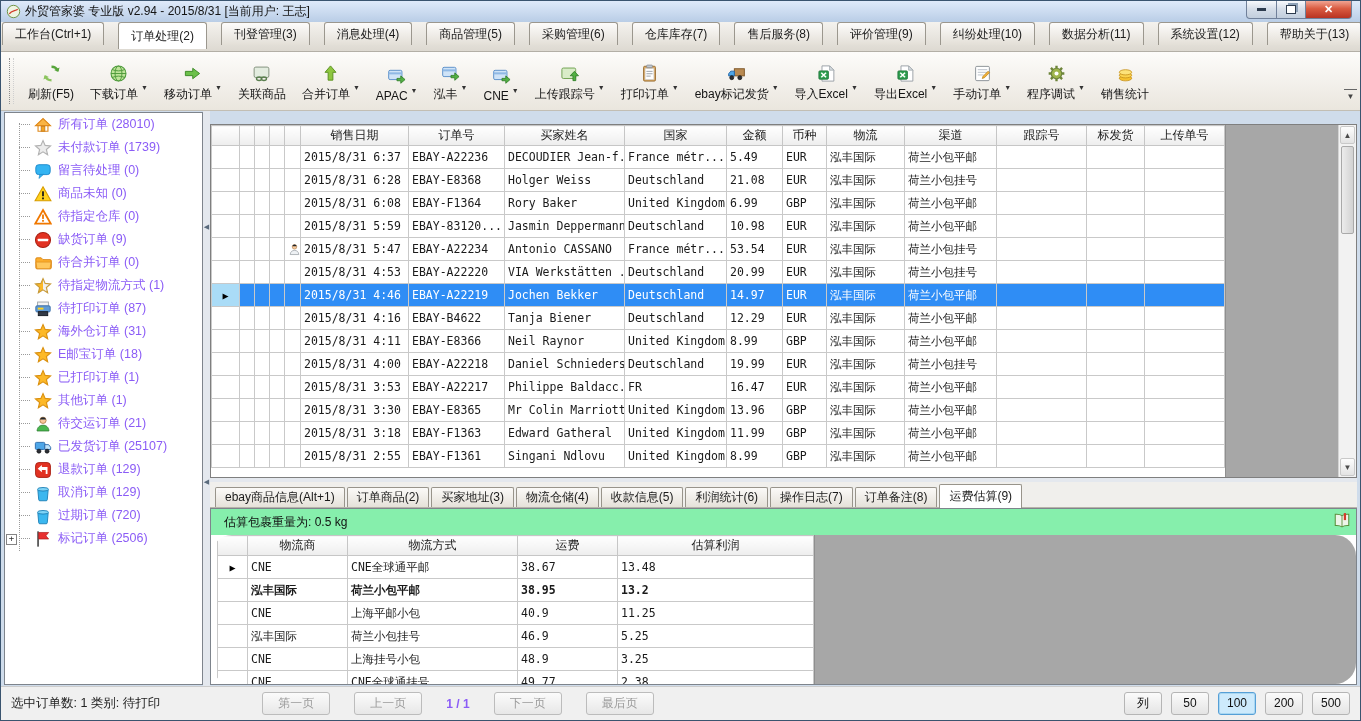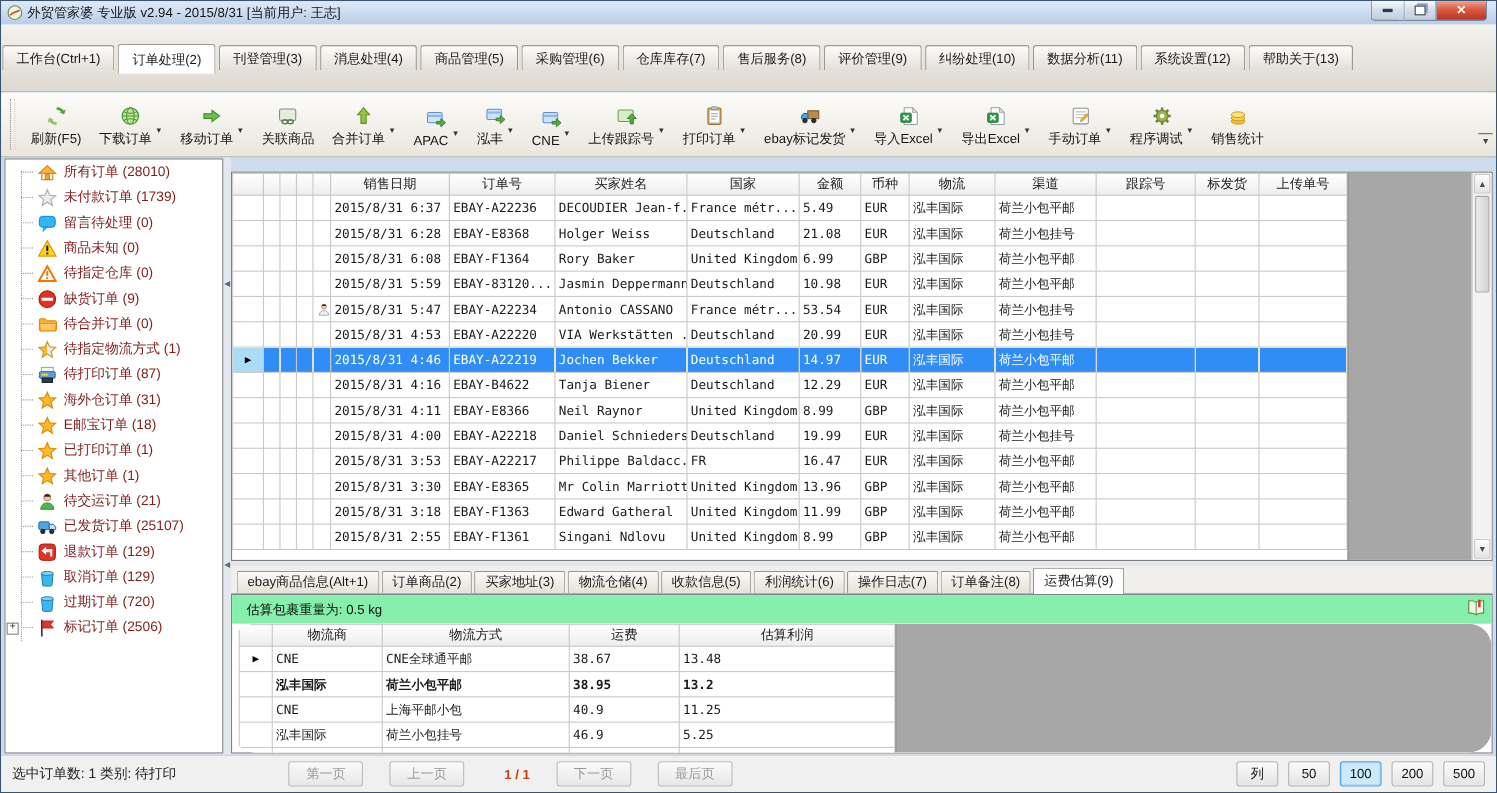--- a/index.html
+++ b/index.html
@@ -13,21 +13,21 @@
   .wincontrols{position:absolute;right:8px;top:0;display:flex;}
   .wbtn{height:17px;border:1px solid #70809a;border-top:none;display:flex;align-items:center;justify-content:center;
     background:linear-gradient(#f7f9fc,#d6dee9 45%,#c2cedd);}
   .wbtn.min{width:29px;border-radius:0 0 0 4px;}
   .wbtn.res{width:28px;border-left:none;}
   .wbtn.close{width:45px;border-left:none;border-radius:0 0 4px 0;background:linear-gradient(#f0a492,#d95b41 45%,#b83322);color:#fff;font-weight:bold;font-size:11px;}
   .minbar{width:9px;height:3px;background:#2d3b4e;}
   .resbox{width:8px;height:7px;border:1px solid #2d3b4e;background:#fff;box-shadow:2px -2px 0 -0px #8fa2b8;}
   
   .menubar{height:29px;flex:none;background:linear-gradient(#f4f2ee,#ddd9d1);border-bottom:1px solid #b3afa6;
-    display:flex;align-items:center;padding:16px 1px;gap:3px;}
+    display:flex;align-items:flex-start;padding:0 1px;gap:14px;}
   .tab{height:22px;line-height:22px;padding:0 12px;border:1px solid #9b978e;border-bottom:none;border-radius:3px 3px 0 0;
     background:linear-gradient(#fdfcfb,#e3dfd7);white-space:nowrap;}
   .tab.active{background:#fff;height:26px;line-height:26px;position:relative;z-index:2;margin-bottom:-1px;}
   
   .toolbar{height:58px;flex:none;background:linear-gradient(#fdfcfa,#eae6de);border-bottom:1px solid #c2beb4;
     display:flex;align-items:center;padding-left:8px;position:relative;}
   .grip{width:3px;height:46px;border-left:1px dotted #8f8f8f;border-right:1px dotted #cfcfcf;margin-right:6px;flex:none;}
   .tbtn{display:flex;flex-direction:column;align-items:center;justify-content:center;padding:2px 8px 1px;white-space:nowrap;}
   .tbtn .ticon{height:25px;display:flex;align-items:center;}
   .tbtn .ticon svg{width:19px;height:19px;}
@@ -36,21 +36,21 @@
   .tb-overflow{position:absolute;right:3px;bottom:6px;width:13px;height:14px;display:flex;align-items:center;justify-content:center;
     font-size:8px;color:#444;border-top:1px solid #666;line-height:8px;}
   
   .content{flex:1;display:flex;min-height:0;background:#cfdceb;}
   .sidebar{width:197px;flex:none;background:#fff;border:1px solid #7e848c;margin:1px 0 1px 3px;position:relative;overflow:hidden;}
   .tree-vline{position:absolute;left:14px;top:10px;height:428px;border-left:1px dotted #9a9a9a;}
   .side-item{height:23px;display:flex;align-items:center;position:relative;padding-left:29px;white-space:nowrap;}
   .side-item::before{content:"";position:absolute;left:14px;top:11px;width:11px;border-top:1px dotted #9a9a9a;}
   .side-item .icon{width:18px;height:18px;margin-right:6px;flex:none;}
   .side-item .icon svg{width:18px;height:18px;}
-  .side-label{color:#7f1d1d;font-size:12.5px;}
+  .side-label{color:#8b5cf6;font-size:12.5px;}
   .expander{position:absolute;left:1px;top:7px;width:9px;height:9px;border:1px solid #848484;background:#fff;
     font-size:9px;line-height:7px;text-align:center;color:#333;font-family:"DejaVu Sans Mono",monospace;}
   .vsplitter{width:7px;flex:none;background:#e4e8ee;display:flex;flex-direction:column;align-items:center;}
   .vsplitter .sarr{color:#5a6b7d;font-size:7px;line-height:7px;}
   .vsplitter .sarr.a1{margin-top:112px;} .vsplitter .sarr.a2{margin-top:248px;}
   .main{flex:1;display:flex;flex-direction:column;margin:13px 3px 1px 0;min-width:0;}
   
   .orders-area{height:352px;flex:none;border:1px solid #7f7f7f;background:#fff;display:flex;overflow:hidden;}
   table.grid{border-collapse:collapse;table-layout:fixed;font-family:"DejaVu Sans Mono",monospace;font-size:11.5px;flex:none;align-self:flex-start;}
   table.grid th{height:19px;border:1px solid #c6c6c6;background:linear-gradient(#ffffff,#ededed);
@@ -82,21 +82,21 @@
   .book-ico svg{width:18px;height:18px;}
   .ship-wrap{flex:1;min-height:0;display:flex;overflow:hidden;padding-left:6px;background:#fff;border-radius:21px;}
   .ship-gray{flex:1;background:#a7a7a7;border-left:1px solid #8f8f8f;}
   tr.ship-bold td{font-weight:bold;}
   
   .statusbar{height:33px;flex:none;background:#f0f0f0;border-top:1px solid #cccccc;display:flex;align-items:center;padding:0 10px;}
   .sel-info{color:#222;font-size:12.5px;white-space:nowrap;}
   .pager{display:flex;align-items:center;gap:24px;margin-left:102px;}
   .pgbtn{width:66px;height:21px;line-height:21px;border:1px solid #bcbcbc;border-radius:3px;text-align:center;
     background:linear-gradient(#fbfbfb,#e7e7e7);color:#9b9b9b;white-space:nowrap;}
-  .page-ind{font-weight:bold;color:#c2410c;margin-left:12px;}
+  .page-ind{font-weight:bold;color:#8b5cf6;}
   .size-group{margin-left:auto;display:flex;gap:9px;align-items:center;}
   .szbtn{min-width:22px;padding:0 7px;height:21px;line-height:21px;border:1px solid #b5b5b5;border-radius:3px;text-align:center;
     background:linear-gradient(#fbfbfb,#e4e4e4);color:#111;white-space:nowrap;}
   .szbtn.active{background:#cdeafc;border:1px solid #569fd6;box-shadow:inset 0 0 0 1px #a9d7f2;}
 </style>
 </head>
 <body>
 
 <div class="window">
 

